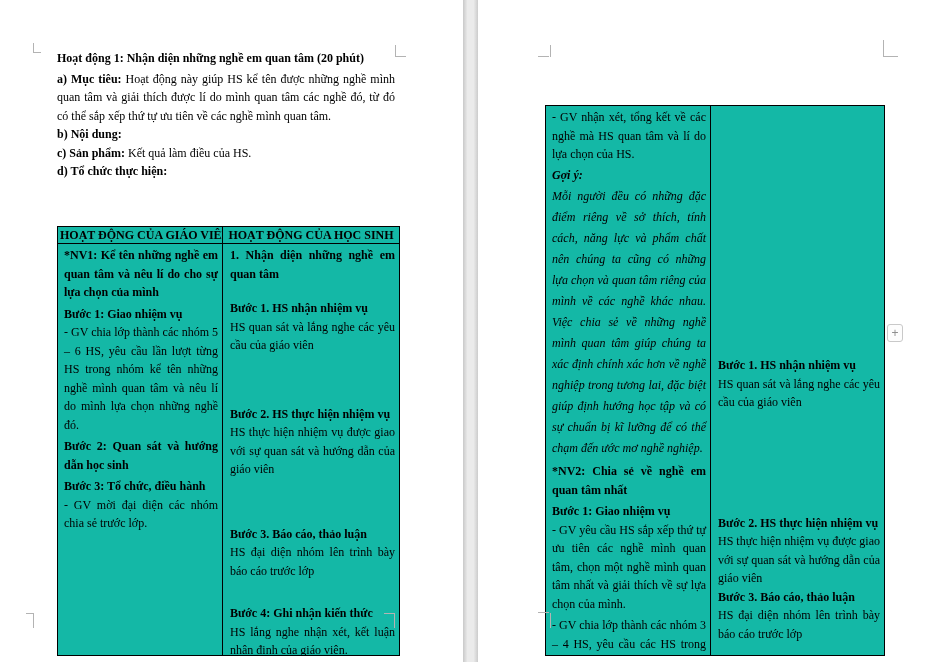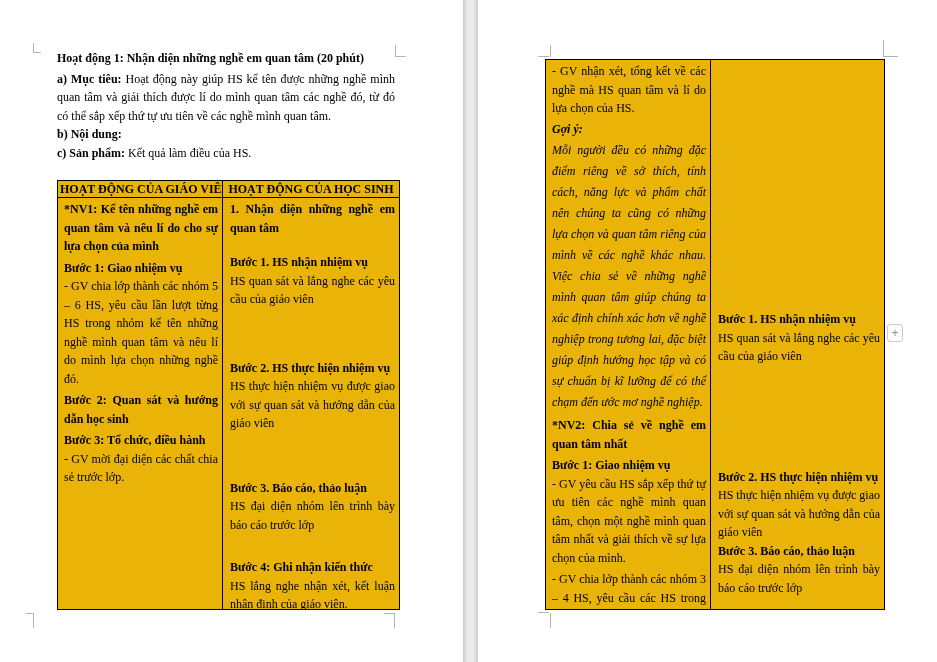--- a/index.html
+++ b/index.html
@@ -20,22 +20,22 @@
   .intro{
     position:absolute;left:57px;top:49px;width:338px;
     font-size:12px;line-height:18.5px;
   }
   .intro p{margin:0;text-align:justify;}
   .intro .title{margin-bottom:2px;}
   .b{font-weight:bold;}
   .it{font-style:italic;}
   .doc-table{
     position:absolute;box-sizing:border-box;
-    border:1.5px solid #000;background:#eab308;
-    display:flex;flex-direction:column;
+    border:1.5px solid #000;background:#14b8a6;
+    display:flex;flex-direction:column;margin-top:46px;
   }
   #table1{left:57px;top:180px;width:343px;height:430px;}
   #table2{left:67px;top:59px;width:340px;height:551px;}
   .tbl-header{display:flex;border-bottom:1.5px solid #000;flex:none;}
   .hcell{
     box-sizing:border-box;font-weight:bold;font-size:12px;line-height:14px;
     text-align:center;padding:1px 2px 1px 2px;white-space:nowrap;overflow:hidden;
   }
   .hcell.gv{width:165px;border-right:1.5px solid #000;}
   .hcell.hs{flex:1;}
@@ -57,35 +57,36 @@
 </head>
 <body>
 
 <div class="page" id="page1">
 
   <div class="intro">
     <p class="title b">Hoạt động 1: Nhận diện những nghề em quan tâm (20 phút)</p>
     <p><span class="b">a) Mục tiêu:</span><span> Hoạt động này giúp HS kể tên được những nghề mình quan tâm và giải thích được lí do mình quan tâm các nghề đó, từ đó có thể sắp xếp thứ tự ưu tiên về các nghề mình quan tâm.</span></p>
     <p class="b">b) Nội dung:</p>
     <p><span class="b">c) Sản phẩm:</span><span> Kết quả làm điều của HS.</span></p>
+    <p class="b">d) Tổ chức thực hiện:</p>
   </div>
 
   <div class="doc-table" id="table1">
     <div class="tbl-header">
       <div class="hcell gv">HOẠT ĐỘNG CỦA GIÁO VIÊN</div>
       <div class="hcell hs">HOẠT ĐỘNG CỦA HỌC SINH</div>
     </div>
     <div class="tbl-body">
       <div class="col gv">
         <p class="b">*NV1: Kể tên những nghề em quan tâm và nêu lí do cho sự lựa chọn của mình</p>
         <p class="b hd">Bước 1: Giao nhiệm vụ</p>
         <p>- GV chia lớp thành các nhóm 5 – 6 HS, yêu cầu lần lượt từng HS trong nhóm kể tên những nghề mình quan tâm và nêu lí do mình lựa chọn những nghề đó.</p>
         <p class="b hd">Bước 2: Quan sát và hướng dẫn học sinh</p>
         <p class="b hd">Bước 3: Tổ chức, điều hành</p>
-        <p>- GV mời đại diện các chất chia sẻ trước lớp.</p>
+        <p>- GV mời đại diện các nhóm chia sẻ trước lớp.</p>
 
       </div>
       <div class="col hs">
         <p class="b">1. Nhận diện những nghề em quan tâm</p>
         <p class="b" style="margin-top:16px;">Bước 1. HS nhận nhiệm vụ</p>
         <p>HS quan sát và lắng nghe các yêu cầu của giáo viên</p>
         <p class="b" style="margin-top:50px;">Bước 2. HS thực hiện nhiệm vụ</p>
         <p>HS thực hiện nhiệm vụ được giao với sự quan sát và hướng dẫn của giáo viên</p>
         <p class="b" style="margin-top:46px;">Bước 3. Báo cáo, thảo luận</p>
         <p>HS đại diện nhóm lên trình bày báo cáo trước lớp</p>

